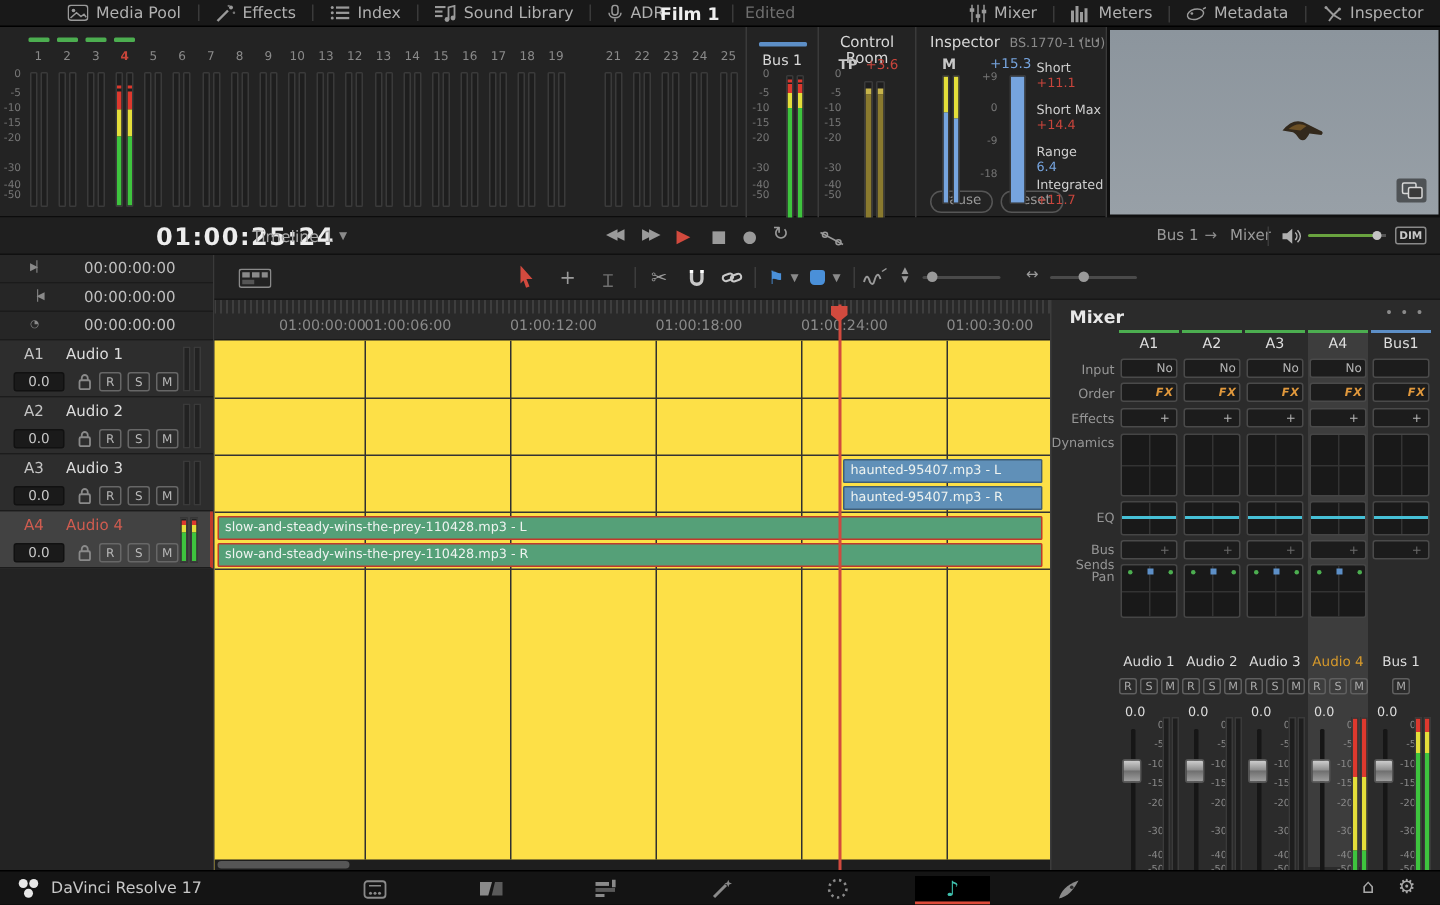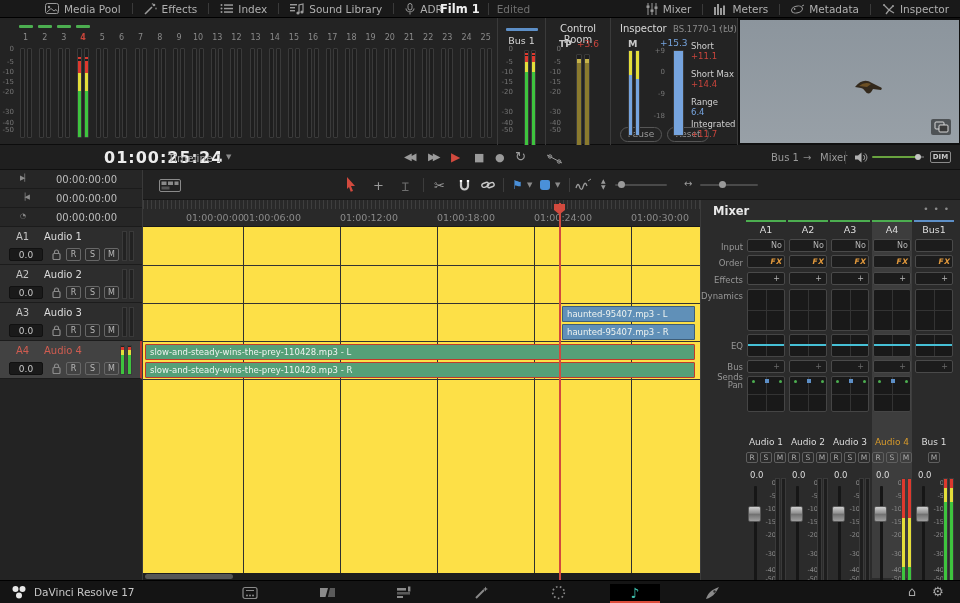--- a/index.html
+++ b/index.html
@@ -368,27 +368,20 @@
         </div>
         <div class="ch" style="left: 341.89px; width: 19.17px;">
           <div class="ch-num">18</div>
           <div class="mslot">
             <div class="mbar"></div>
             <div class="mbar"></div>
           </div>
         </div>
         <div class="ch" style="left: 361.06px; width: 19.17px;">
           <div class="ch-num">19</div>
-          <div class="mslot">
-            <div class="mbar"></div>
-            <div class="mbar"></div>
-          </div>
-        </div>
-        <div class="ch" style="left: 380.23px; width: 19.17px;">
-          <div class="ch-num">20</div>
           <div class="mslot">
             <div class="mbar"></div>
             <div class="mbar"></div>
           </div>
         </div>
         <div class="ch" style="left: 399.4px; width: 19.17px;">
           <div class="ch-num">21</div>
           <div class="mslot">
             <div class="mbar"></div>
             <div class="mbar"></div>

